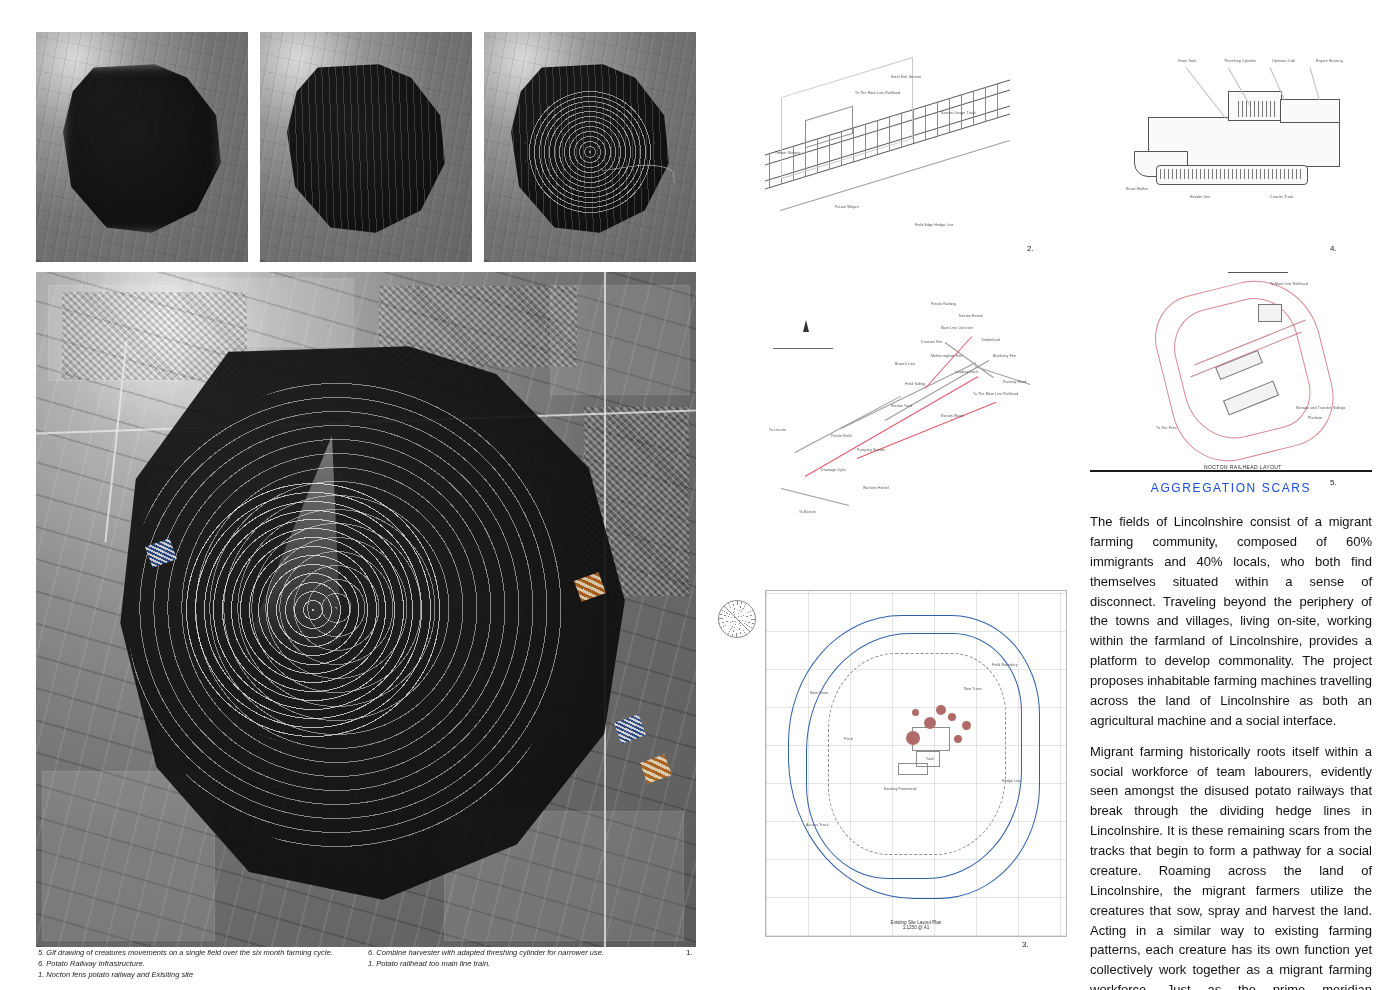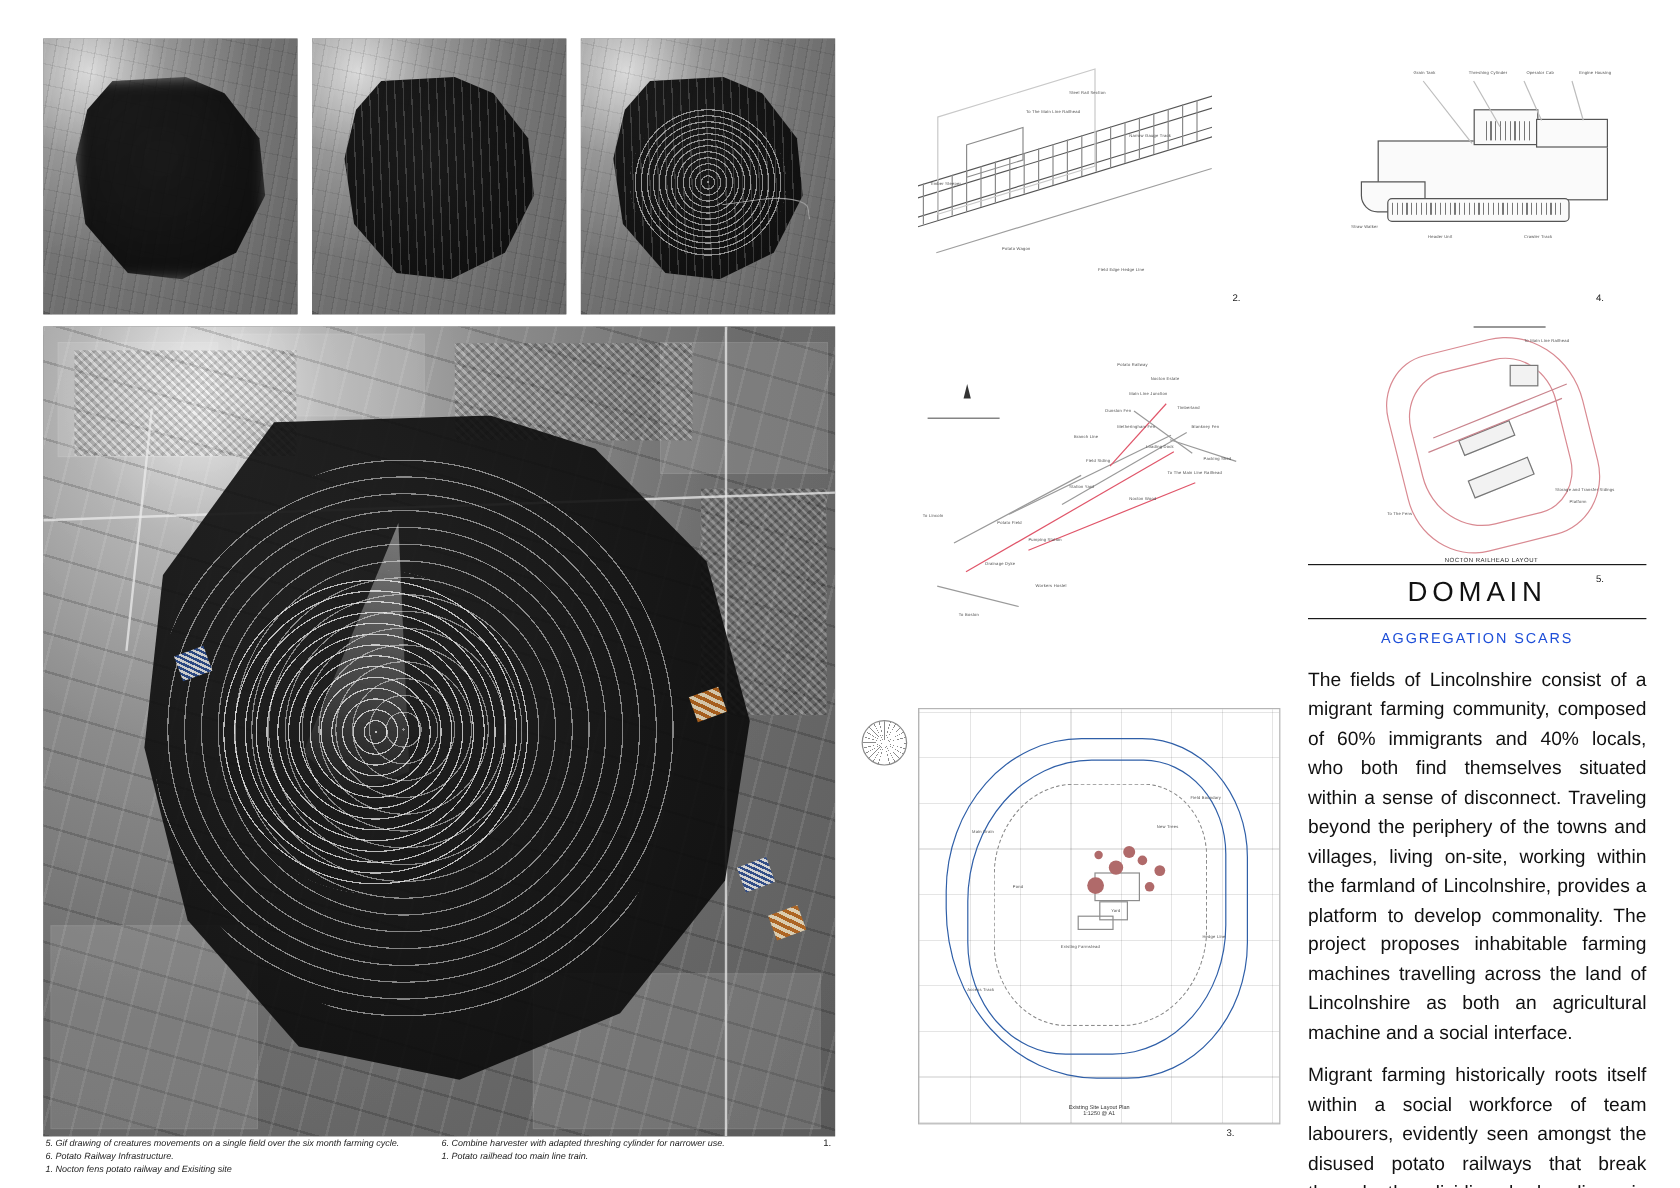--- a/index.html
+++ b/index.html
@@ -396,21 +396,21 @@
     font-weight: 400;
   }
   .subtitle {
     font-size: 12px;
     letter-spacing: 1.6px;
     text-align: center;
     color: #1d4ed8;
     padding: 9px 0 6px;
   }
   .body-text p {
-    font-size: 16px;
+    font-size: 13px;
     line-height: 1.53;
     text-align: justify;
     color: #111;
     margin: 11px 0 0;
   }
 </style>
 </head>
 <body>
 
 <div class="board">
@@ -634,21 +634,20 @@
 
     <div class="site-title">
       <div>Existing Site Layout Plan</div>
       <div>1:1250 @ A1</div>
     </div>
   </div>
   <span class="drawing-num" style="left:1022px; top:940px;">3.</span>
 
   <div class="text-panel">
     <div class="rule"></div>
-    <div class="domain-title">DOMAIN</div>
     <div class="rule"></div>
     <div class="subtitle">AGGREGATION SCARS</div>
     <div class="body-text">
       <p>The fields of Lincolnshire consist of a migrant farming community, composed of 60% immigrants and 40% locals, who both find themselves situated within a sense of disconnect. Traveling beyond the periphery of the towns and villages, living on-site, working within the farmland of Lincolnshire, provides a platform to develop commonality. The project proposes inhabitable farming machines travelling across the land of Lincolnshire as both an agricultural machine and a social interface.</p>
       <p>Migrant farming historically roots itself within a social workforce of team labourers, evidently seen amongst the disused potato railways that break through the dividing hedge lines in Lincolnshire. It is these remaining scars from the tracks that begin to form a pathway for a social creature. Roaming across the land of Lincolnshire, the migrant farmers utilize the creatures that sow, spray and harvest the land. Acting in a similar way to existing farming patterns, each creature has its own function yet collectively work together as a migrant farming workforce. Just as the prime meridian superimposes itself onto the land, so the creatures machinery physically scar the land, forming a moving skin across Lincolnshire, creating aerial traces within arable farming.</p>
     </div>
   </div>
 
 </div>
 

